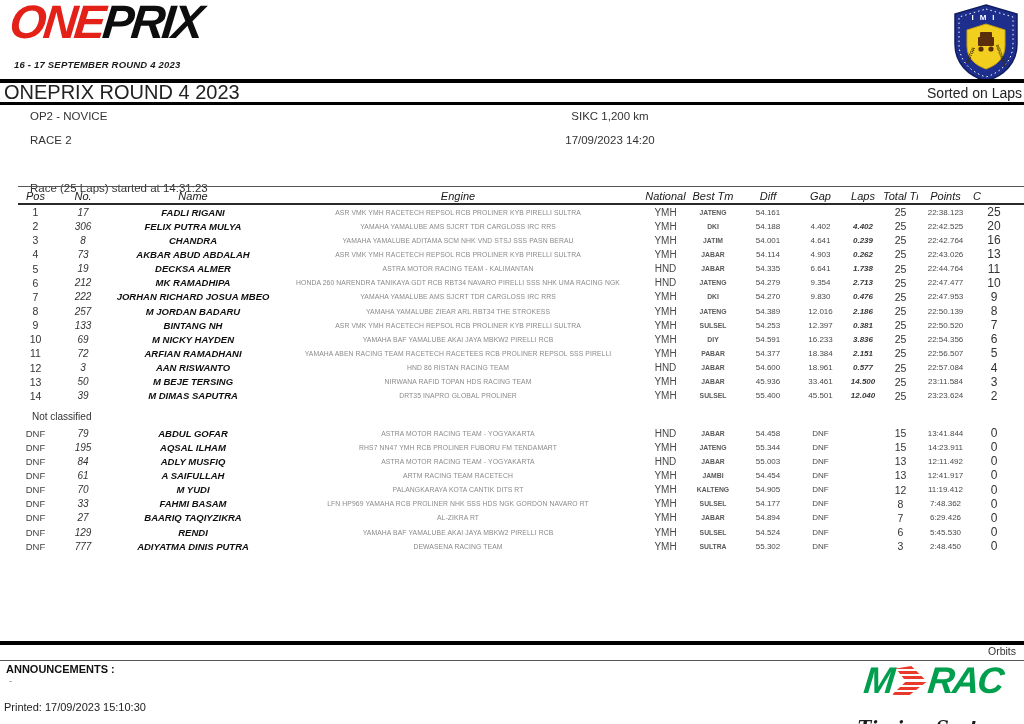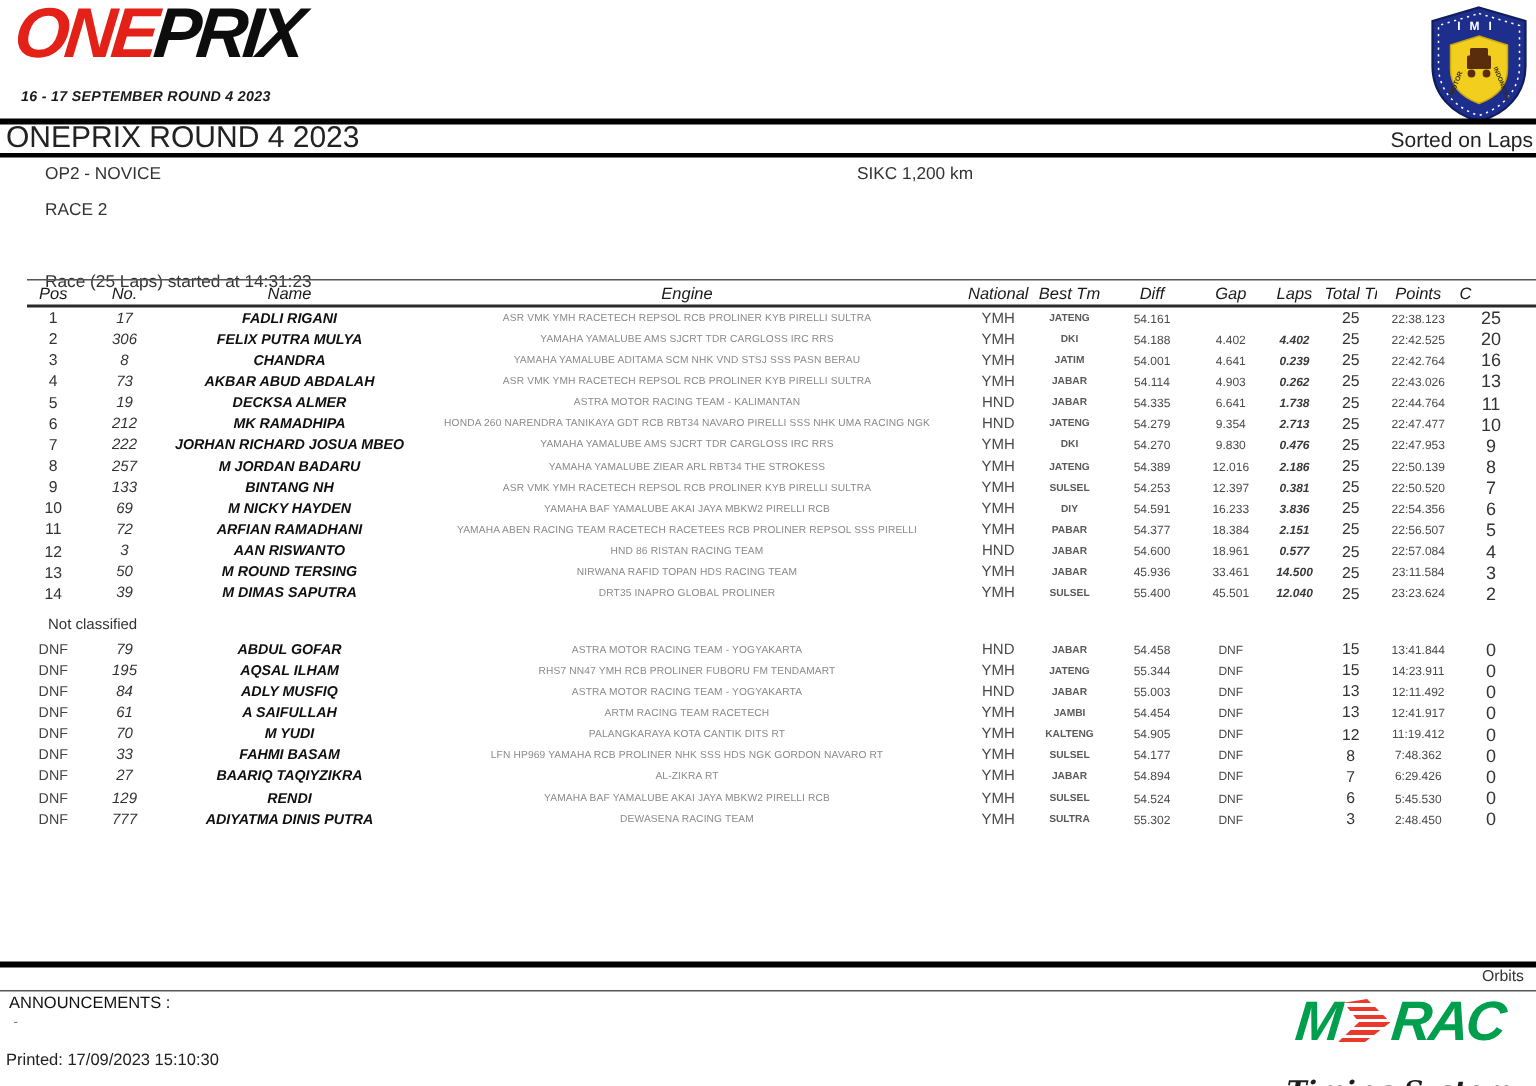--- a/index.html
+++ b/index.html
@@ -58,21 +58,21 @@
   .c-dnfpos{font-size:9.5px;color:#444;}
 
   .notclass{position:absolute;left:32px;top:411px;font-size:10px;color:#333;}
   .rows-classified{position:absolute;left:0;top:17px;}
   .rows-dnf{position:absolute;left:18px;top:426px;width:1006px;}
 
   
   .rule-c{top:641px;width:1024px;height:4px;}
   .rule-d{top:660px;width:1024px;height:1px;background:#555;}
   .orbits{position:absolute;right:8px;top:645px;font-size:10.5px;color:#333;}
-  .announce{position:absolute;left:6px;top:663px;font-size:11px;font-weight:400;color:#111;}
+  .announce{position:absolute;left:6px;top:663px;font-size:11px;font-weight:700;color:#111;}
   .announce-dash{position:absolute;left:9px;top:676px;font-size:9px;color:#777;}
   .printed{position:absolute;left:4px;top:701px;font-size:11px;color:#222;}
 
   .morac{position:absolute;right:6px;top:664px;width:170px;text-align:center;}
   .morac-line{display:flex;align-items:center;justify-content:center;}
   .morac-txt{font-size:37px;font-weight:900;font-style:italic;color:#009f4d;
              letter-spacing:-2px;line-height:34px;transform:skewX(-6deg);display:inline-block;}
   .morac-o{width:33px;height:31px;margin:0 1px;
            background:repeating-linear-gradient(#e8392b 0 3px,#ffffff 3px 5.2px);
            clip-path:polygon(0% 8%,46% 0%,100% 50%,46% 100%,0% 92%,36% 50%);
@@ -106,20 +106,21 @@
   </svg>
 
   <div class="rule rule-a"></div>
   <div class="band-title">ONEPRIX ROUND 4 2023</div>
   <div class="band-sorted">Sorted on Laps</div>
   <div class="rule rule-b"></div>
 
   <div class="meta m-class">OP2 - NOVICE</div>
   <div class="meta m-dist">SIKC 1,200 km</div>
   <div class="meta m-race">RACE 2</div>
+  <div class="meta m-dt">17/09/2023 14:20</div>
   <div class="meta m-start">Race (25 Laps) started at 14:31:23</div>
 
   <div class="tbl">
     <div class="thead-wrap">
       <div class="hline-top"></div>
       <div class="trow thead" id="table-header">
           <div>Pos</div>
           <div>No.</div>
           <div>Name</div>
           <div>Engine</div>
@@ -311,21 +312,21 @@
           <div class="c-diff">18.961</div>
           <div class="c-gap">0.577</div>
           <div class="c-laps">25</div>
           <div class="c-total">22:57.084</div>
           <div class="c-points">4</div>
           <div></div>
         </div>
         <div class="trow">
           <div class="c-pos">13</div>
           <div class="c-no">50</div>
-          <div class="c-name">M ROUND TERSING</div>
+          <div class="c-name">M BEJE TERSING</div>
           <div class="c-team">NIRWANA RAFID TOPAN HDS RACING TEAM</div>
           <div class="c-engine">YMH</div>
           <div class="c-national">JABAR</div>
           <div class="c-best">45.936</div>
           <div class="c-diff">33.461</div>
           <div class="c-gap">14.500</div>
           <div class="c-laps">25</div>
           <div class="c-total">23:11.584</div>
           <div class="c-points">3</div>
           <div></div>

